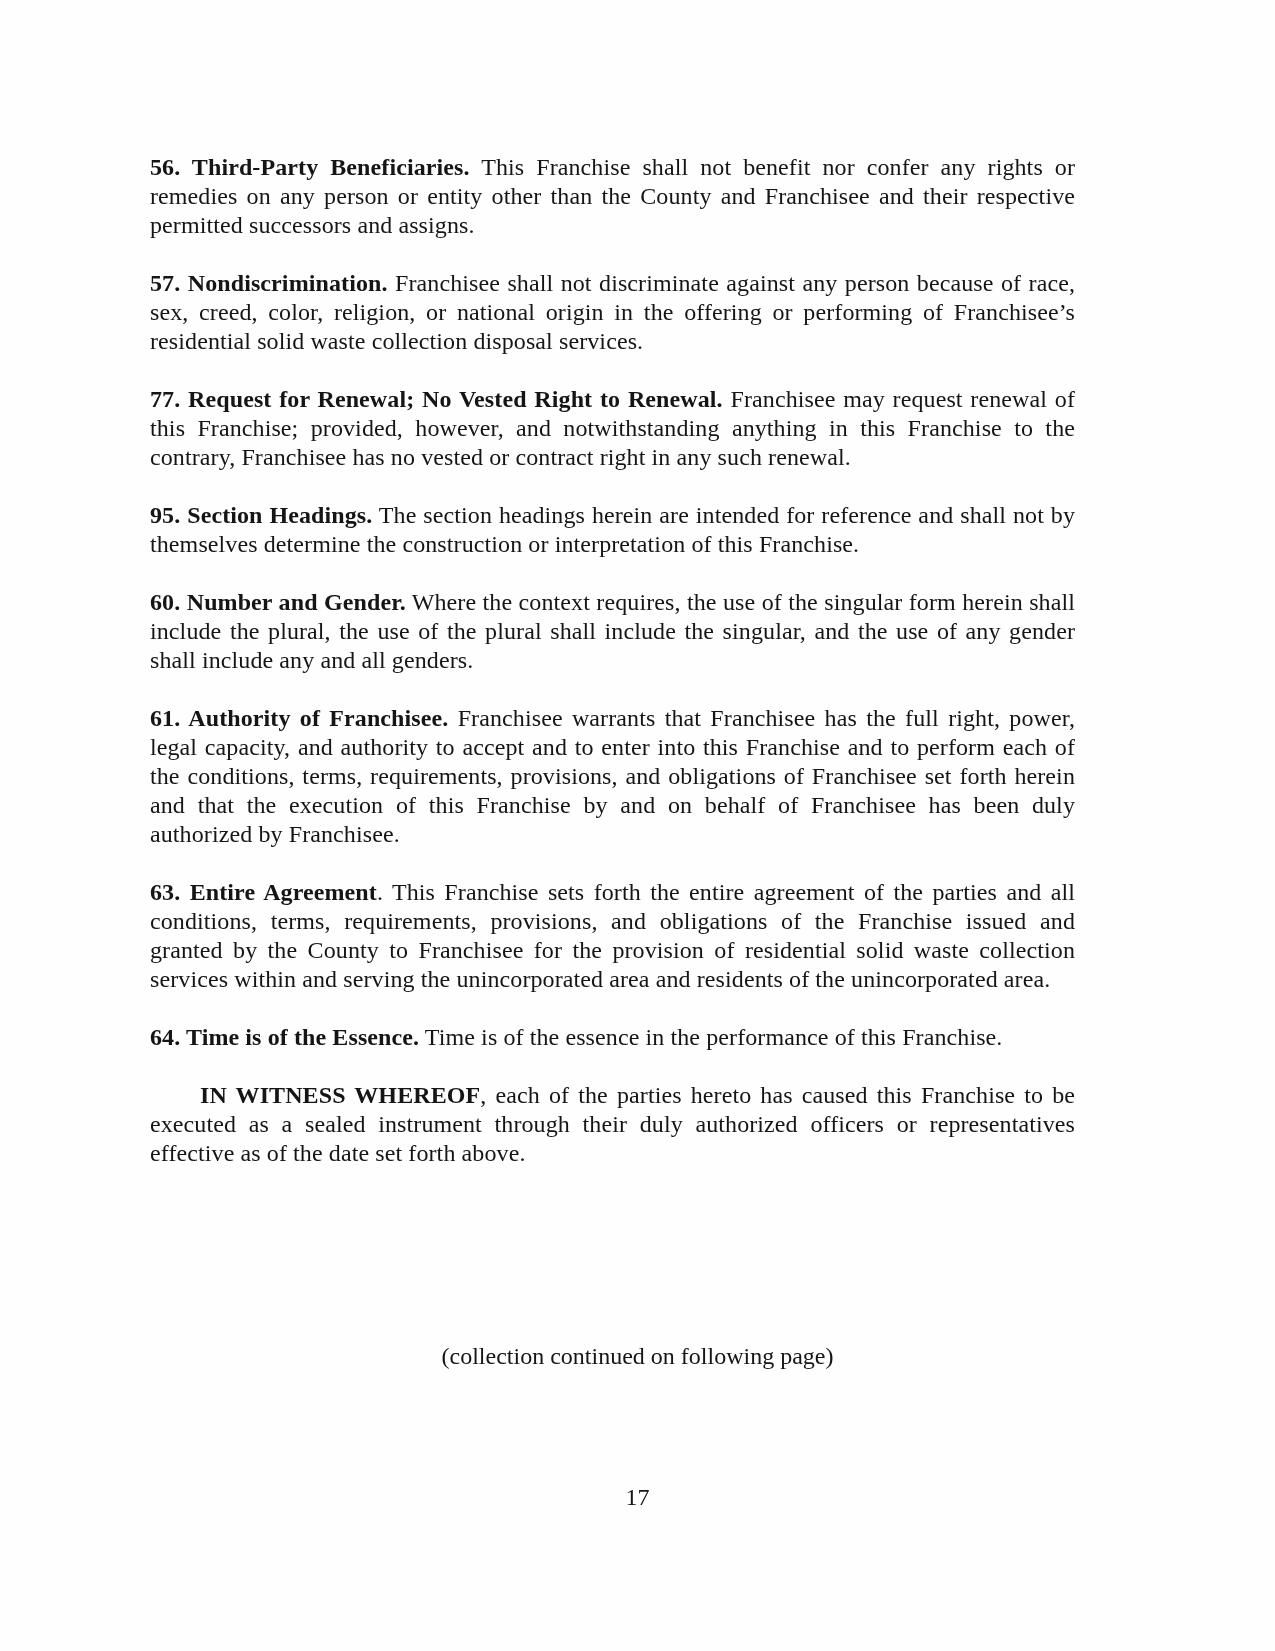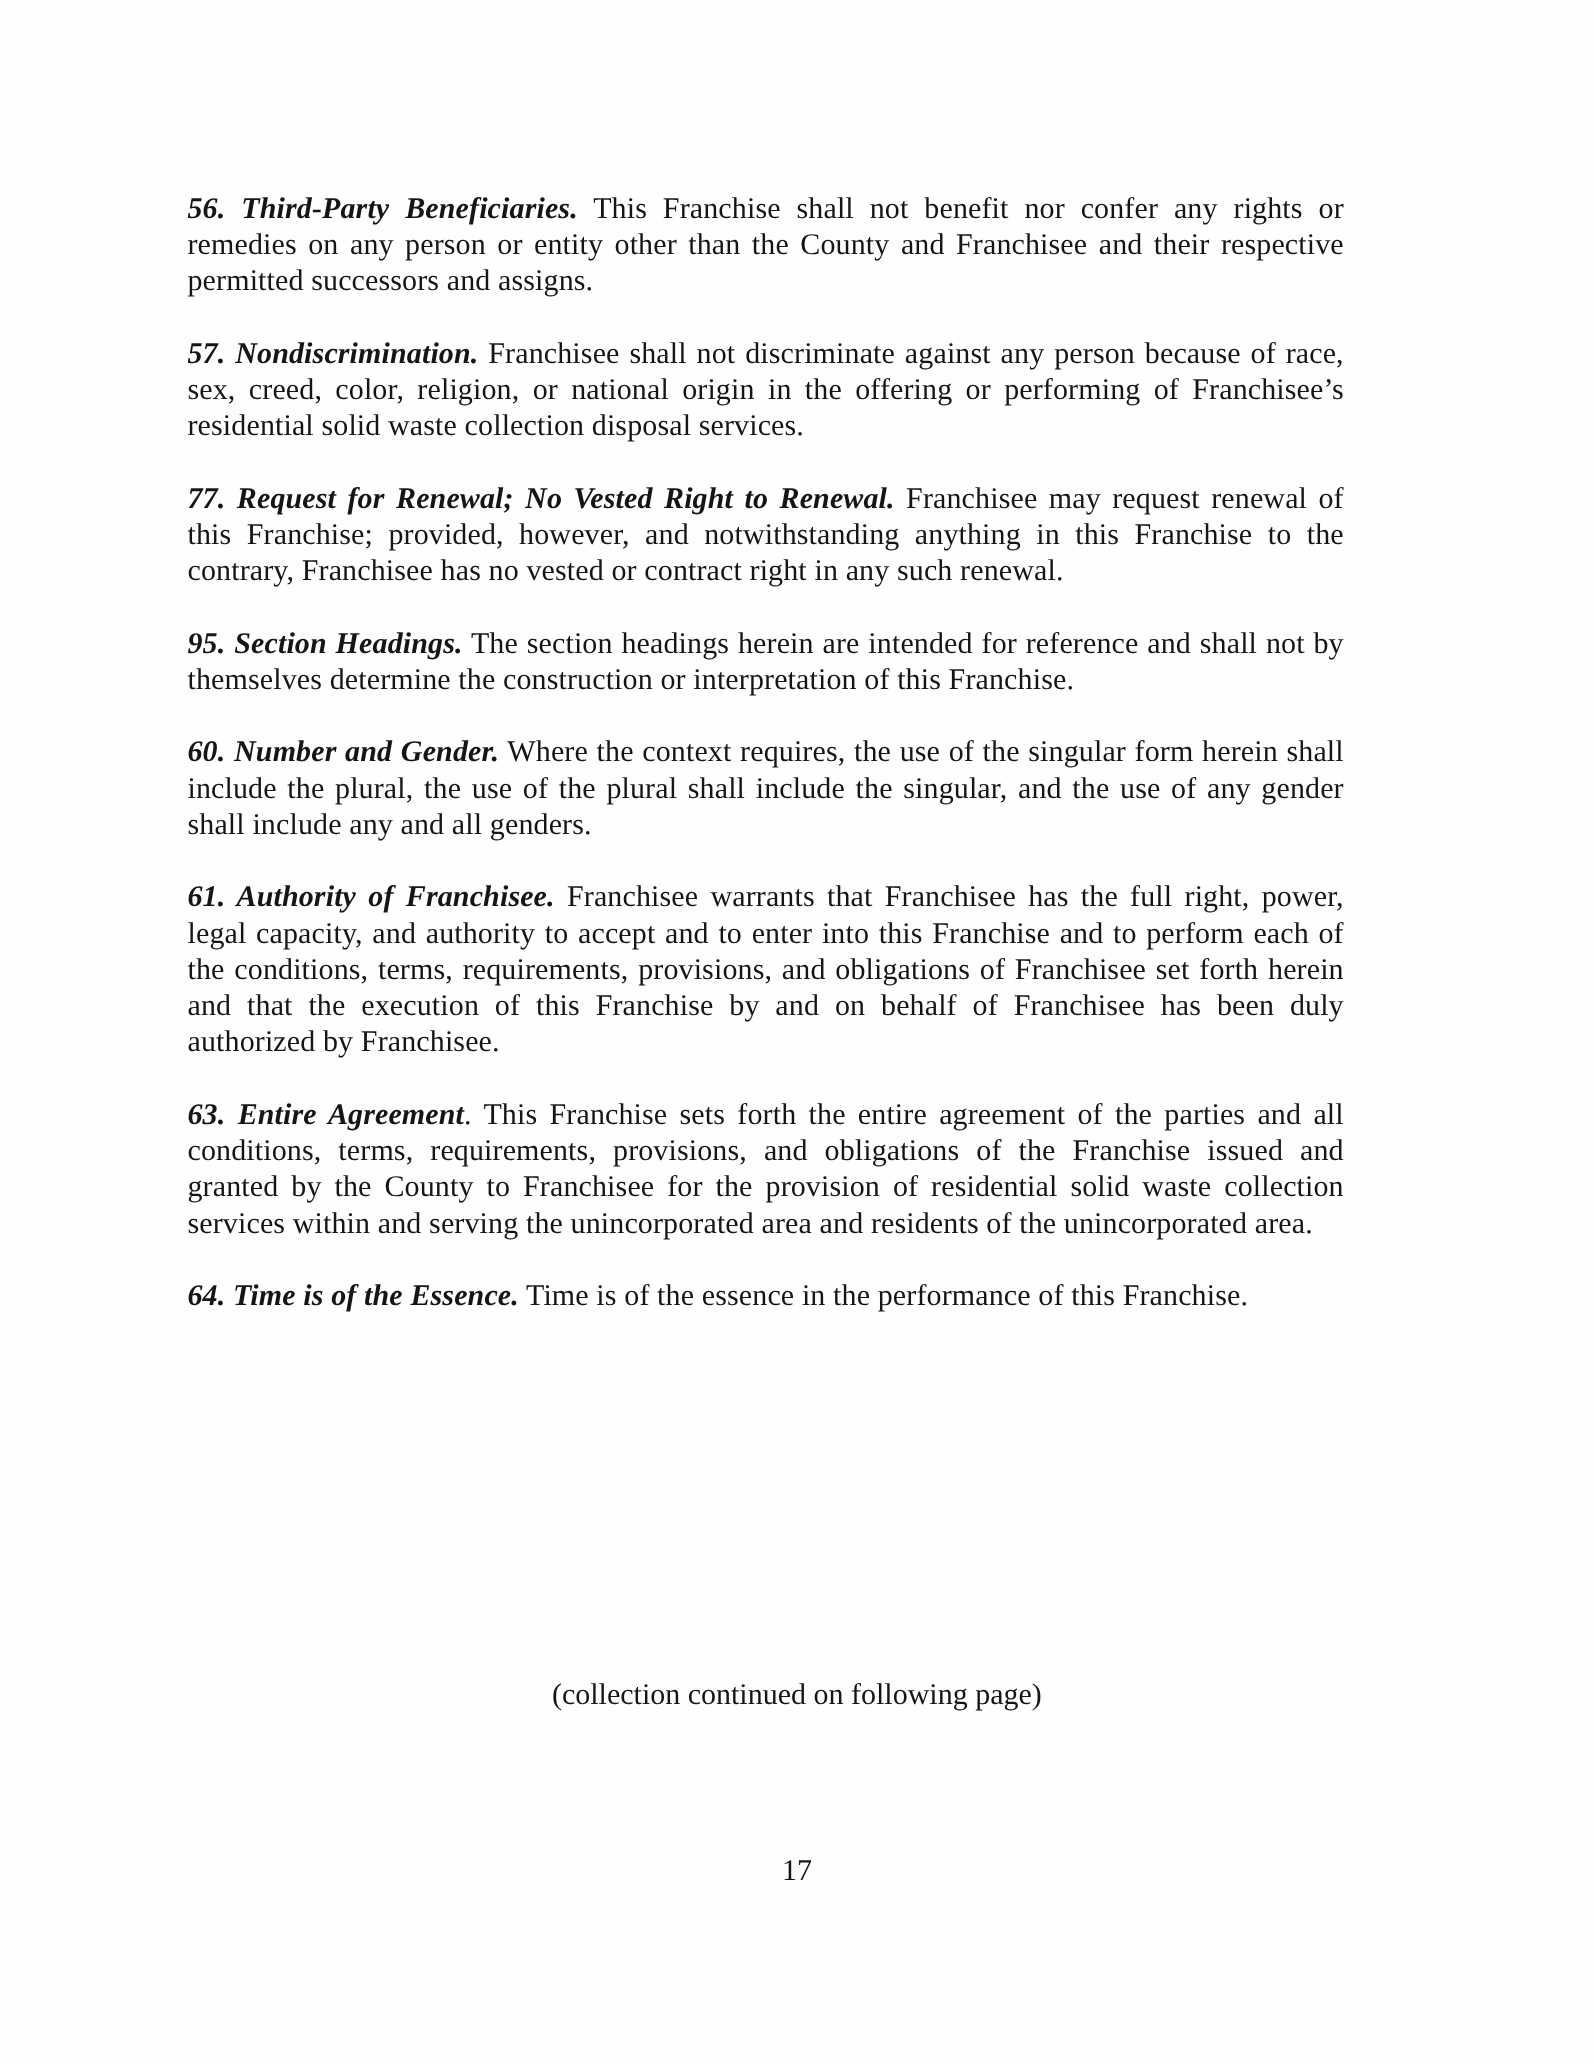--- a/index.html
+++ b/index.html
@@ -34,21 +34,20 @@
     line-height: 29px;
     text-align: justify;
     margin: 0 0 29px 0;
     letter-spacing: 0.1px;
   }
   .para:last-child {
     margin-bottom: 0;
   }
   .para .head {
     font-weight: bold;
-    font-style: italic;
   }
   .witness {
     text-indent: 50px;
   }
   .sig-note {
     position: absolute;
     left: 0;
     top: 1342px;
     width: 1275px;
     text-align: center;
@@ -82,20 +81,21 @@
 
     <p class="para"><span class="head">60. Number and Gender.</span><span> Where the context requires, the use of the singular form herein shall include the plural, the use of the plural shall include the singular, and the use of any gender shall include any and all genders.</span></p>
 
     <p class="para"><span class="head">61. Authority of Franchisee.</span><span> Franchisee warrants that Franchisee has the full right, power, legal capacity, and authority to accept and to enter into this Franchise and to perform each of the conditions, terms, requirements, provisions, and obligations of Franchisee set forth herein and that the execution of this Franchise by and on behalf of Franchisee has been duly authorized by Franchisee.</span></p>
 
 
     <p class="para"><span class="head">63. Entire Agreement</span><span>. This Franchise sets forth the entire agreement of the parties and all conditions, terms, requirements, provisions, and obligations of the Franchise issued and granted by the County to Franchisee for the provision of residential solid waste collection services within and serving the unincorporated area and residents of the unincorporated area.</span></p>
 
     <p class="para"><span class="head">64. Time is of the Essence.</span><span> Time is of the essence in the performance of this Franchise.</span></p>
 
+    <p class="para witness"><span class="head">IN WITNESS WHEREOF</span><span>, each of the parties hereto has caused this Franchise to be executed as a sealed instrument through their duly authorized officers or representatives effective as of the date set forth above.</span></p>
 
   </div>
 
   <div class="sig-note">(collection continued on following page)</div>
 
   <div class="page-number">17</div>
 
 </div>
 
 </body></html>

